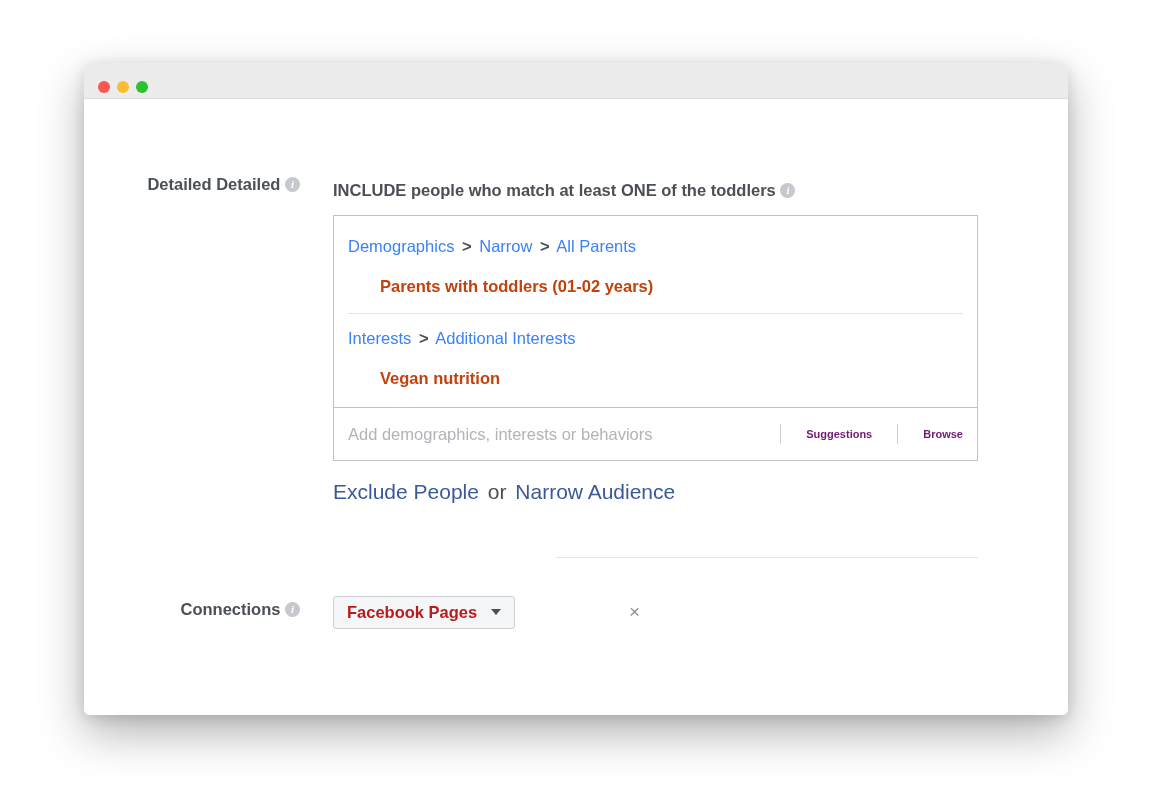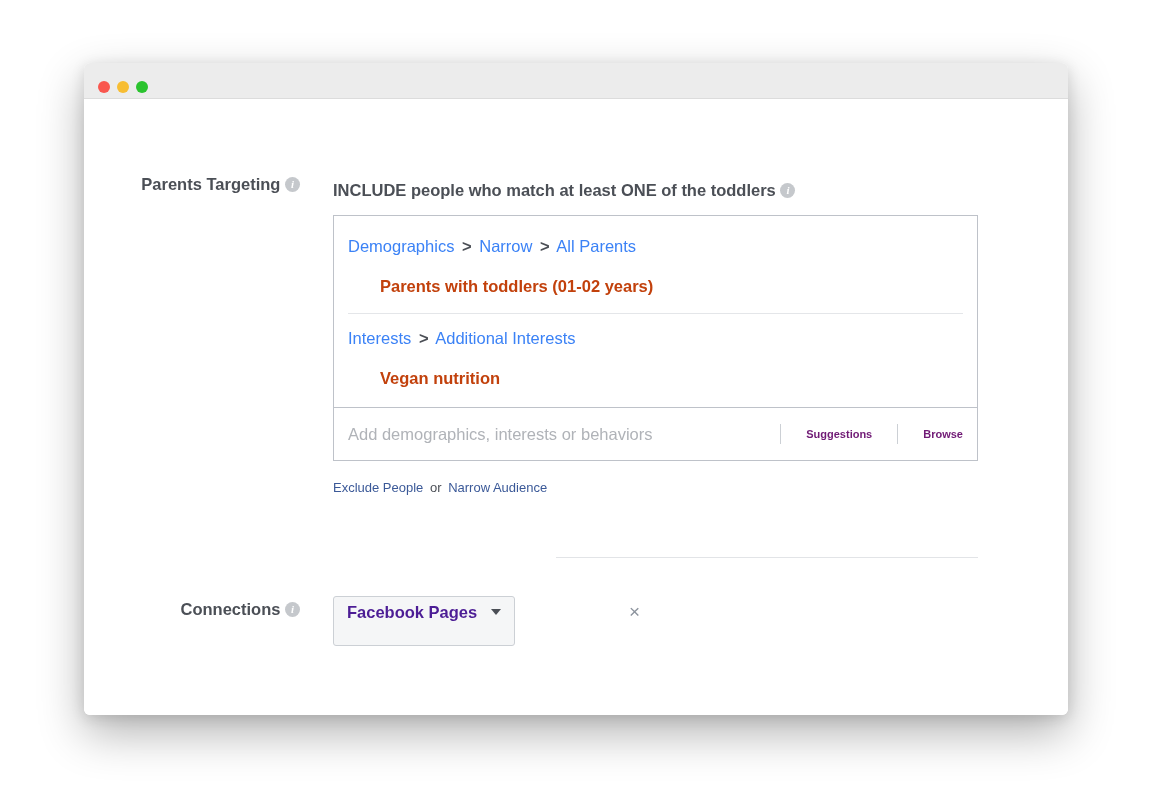--- a/index.html
+++ b/index.html
@@ -161,21 +161,21 @@
     font-weight: bold;
     color: #701a75;
     white-space: nowrap;
     cursor: pointer;
   }
 
   #audience-links {
     position: absolute;
     left: 249px;
     top: 381px;
-    font-size: 13px;
+    font-size: 21px;
     color: #4b4f56;
     white-space: nowrap;
   }
   #audience-links a {
     color: #3b5998;
     text-decoration: none;
     cursor: pointer;
   }
   #audience-links .plain { color: #4b4f56; padding: 0 3px; }
 
@@ -189,23 +189,23 @@
   }
 
   
   .dropdown-button {
     position: absolute;
     background: #f5f6f7;
     border: 1px solid #ccd0d5;
     border-radius: 3px;
     font-size: 16.5px;
     font-weight: bold;
-    color: #4c1d95;
+    color: #b91c1c;
     padding: 0 13px;
-    height: 50px;
+    height: 33px;
     line-height: 31px;
     box-sizing: border-box;
     white-space: nowrap;
     cursor: pointer;
   }
   .caret {
     display: inline-block;
     margin-left: 9px;
     border-left: 5px solid transparent;
     border-right: 5px solid transparent;
@@ -251,21 +251,21 @@
 
   <div id="titlebar">
     <span class="dot red"></span>
     <span class="dot yellow"></span>
     <span class="dot green"></span>
   </div>
 
   <div id="window-body">
 
     <div class="field-label" id="label-detailed-targeting">
-      <span>Parents Targeting</span>
+      <span>Detailed Detailed</span>
       <span class="info-icon">i</span>
     </div>
 
     <div id="include-heading">
       <span>INCLUDE people who match at least ONE of the toddlers</span>
       <span class="info-icon">i</span>
     </div>
 
     <div id="targeting-box">
       <div id="targeting-list">

